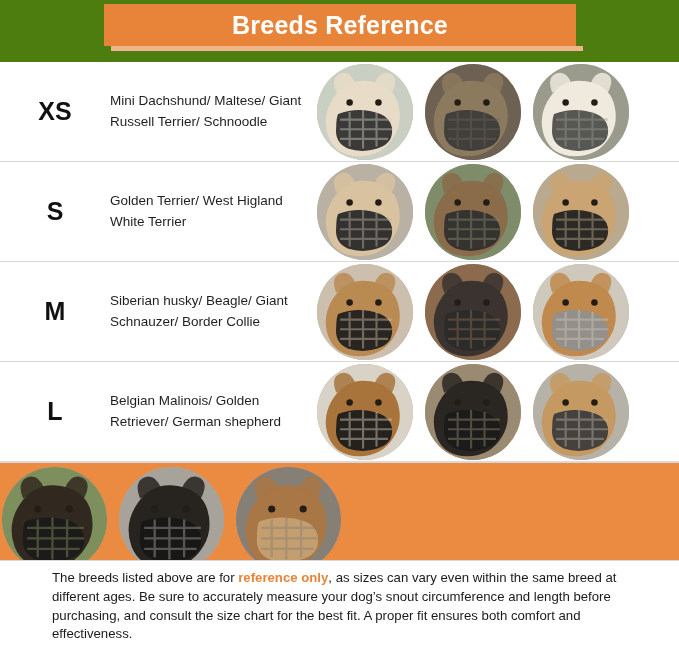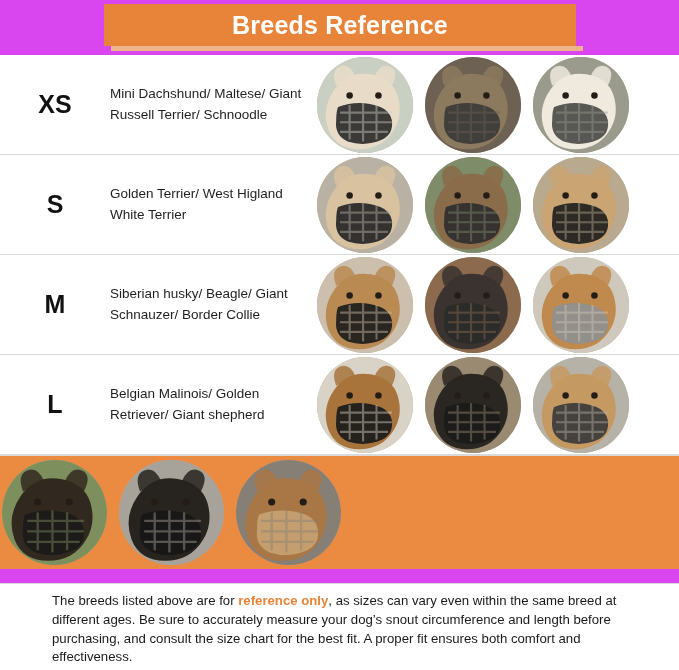--- a/index.html
+++ b/index.html
@@ -12,21 +12,21 @@
     height: 670px;
     background: #ffffff;
     font-family: "Liberation Sans", sans-serif;
     color: #1a1a1a;
     overflow: hidden;
   }
   .page {
     position: relative;
     width: 679px;
     height: 670px;
-    background: #d946ef;
+    background: #4d7c0f;
   }
 
   
   .header {
     position: absolute;
     left: 104px;
     top: 4px;
     width: 472px;
     height: 42px;
     background: #e8843a;
@@ -47,21 +47,21 @@
     font-weight: bold;
     color: #ffffff;
     letter-spacing: 0.2px;
     line-height: 1;
   }
 
   
   .rows {
     position: absolute;
     left: 0;
-    top: 55px;
+    top: 62px;
     width: 679px;
   }
   .row {
     position: relative;
     display: flex;
     align-items: center;
     height: 100px;
     border-bottom: 1px solid #d9d9d9;
     background: #ffffff;
   }
@@ -121,21 +121,21 @@
     flex: 0 0 105px;
   }
   .photo svg { display: block; width: 100%; height: 100%; }
 
   
   .footer {
     position: absolute;
     left: 0;
     bottom: 0;
     width: 679px;
-    padding: 8px 46px 3px 52px;
+    padding: 8px 46px 26px 52px;
     background: #ffffff;
     border-top: 1px solid #d9d9d9;
   }
   .footer-text {
     font-size: 13.2px;
     line-height: 1.42;
     color: #1a1a1a;
     font-weight: bold;
   }
   .footer-text .hl { color: #e8843a; }
@@ -345,21 +345,21 @@
                 <path d="M62 50 v36"></path>
               </g>
               <circle cx="34" cy="40" r="3.4" fill="#241c16"></circle>
               <circle cx="64" cy="40" r="3.4" fill="#241c16"></circle>
             </svg>
           </div>
         </div>
   </div>
       <div class="row">
     <div class="size-cell">L</div>
-    <div class="breeds-cell">Belgian Malinois/ Golden Retriever/ Giant shepherd</div>
+    <div class="breeds-cell">Belgian Malinois/ Golden Retriever/ German shepherd</div>
     <div class="photos-cell">
           <div class="photo" aria-label="german-shepherd-in-black-muzzle">
             <svg viewBox="0 0 100 100" preserveAspectRatio="xMidYMid slice">
               <rect x="0" y="0" width="100" height="100" fill="#d8d3c6"></rect>
               <ellipse cx="30" cy="92" rx="55" ry="26" fill="#d8d3c6" opacity="0.5"></ellipse>
               <path d="M18 34 q14 -20 38 -16 q22 4 28 22 q6 20 -4 36 q-12 20 -36 20 q-24 0 -32 -20 q-8 -22 6 -42 z" fill="#a8743c"></path>
               <path d="M20 30 q-6 -16 4 -20 q10 -4 16 10 z" fill="#a8743c" opacity="0.85"></path>
               <path d="M78 30 q8 -16 -2 -20 q-10 -4 -16 10 z" fill="#a8743c" opacity="0.85"></path>
               <path d="M22 52 q22 -8 44 0 q10 4 12 14 q2 14 -10 20 q-18 8 -36 2 q-14 -6 -12 -22 q0 -10 2 -14 z" fill="#1a1a1a" opacity="0.92"></path>
               <g stroke="#d8d3c6" stroke-width="2.2" opacity="0.45" fill="none">

